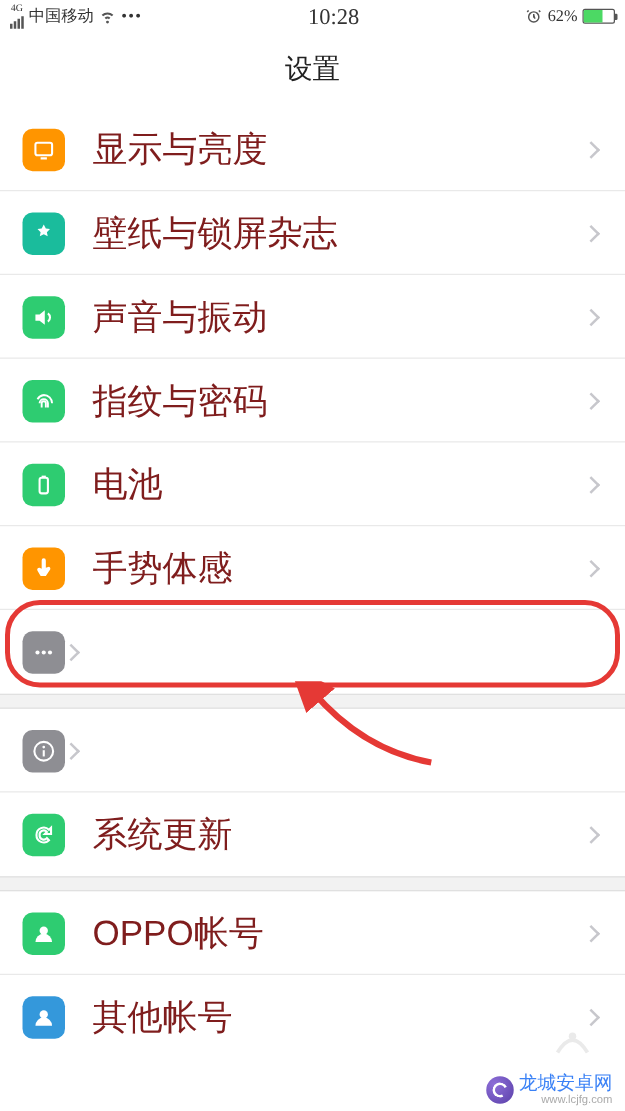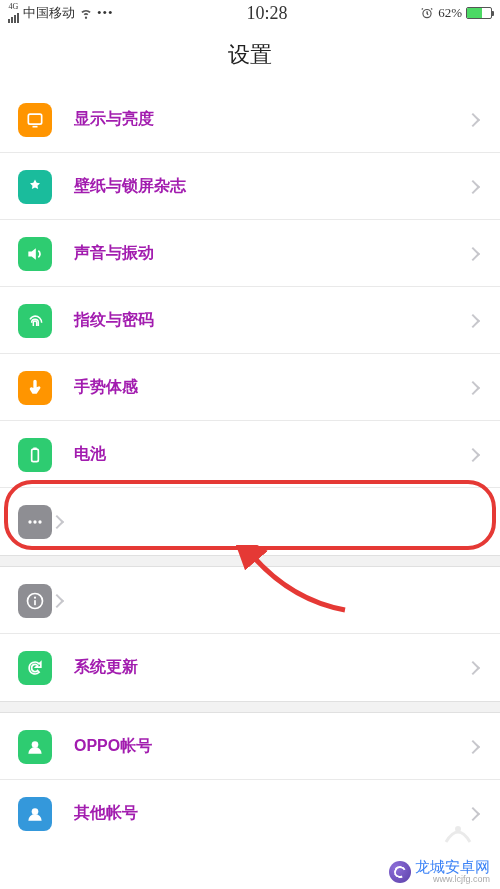--- a/index.html
+++ b/index.html
@@ -65,24 +65,23 @@
     background: #e9e9e9;
   }
   .item.no-bottom::after { display: none; }
   .icon-box {
     width: 34px; height: 34px; border-radius: 8px;
     display: flex; align-items: center; justify-content: center;
     flex-shrink: 0;
   }
   .item-label {
     flex: 1;
-    font-size: 16px;
-    color: #a21caf;
+    font-size: 28px;
+    color: #7f1d1d;
     margin-left: 22px;
-    font-weight: bold;
   }
   .chevron {
     width: 10px; height: 10px;
     border-top: 2px solid #c7c7cc;
     border-right: 2px solid #c7c7cc;
     transform: rotate(45deg);
     margin-right: 6px;
   }
 
   .section-gap {
@@ -210,37 +209,37 @@
     <div class="icon-box" style="background:#2ecc71">
       <svg width="20" height="20" viewBox="0 0 24 24">
           <path fill="none" stroke="#fff" stroke-width="1.8" d="M8 14a4 4 0 018 0v4M12 6a8 8 0 018 8M6 10a8 8 0 016-4M10 18v-4a2 2 0 014 0v4"></path>
         </svg>
     </div>
     <span class="item-label">指纹与密码</span>
     <div class="chevron"></div>
   </div>
 
   <div class="item">
-    <div class="icon-box" style="background:#ff9500">
-      <svg width="20" height="20" viewBox="0 0 24 24">
-          <path fill="#fff" d="M10 4a2 2 0 014 0v7l3-1a2 2 0 011 3l-4 6H9l-3-5a2 2 0 012-3l2 1z"></path>
-        </svg>
-    </div>
-    <span class="item-label">手势体感</span>
-    <div class="chevron"></div>
-  </div>
-
-  <div class="item">
     <div class="icon-box" style="background:#2ecc71">
       <svg width="20" height="20" viewBox="0 0 24 24">
           <rect x="8" y="5" width="8" height="15" rx="2" fill="none" stroke="#fff" stroke-width="2"></rect>
           <rect x="10" y="3" width="4" height="2" fill="#fff"></rect>
         </svg>
     </div>
     <span class="item-label">电池</span>
+    <div class="chevron"></div>
+  </div>
+
+  <div class="item">
+    <div class="icon-box" style="background:#ff9500">
+      <svg width="20" height="20" viewBox="0 0 24 24">
+          <path fill="#fff" d="M10 4a2 2 0 014 0v7l3-1a2 2 0 011 3l-4 6H9l-3-5a2 2 0 012-3l2 1z"></path>
+        </svg>
+    </div>
+    <span class="item-label">手势体感</span>
     <div class="chevron"></div>
   </div>
 
   <div class="item no-bottom">
     <div class="icon-box" style="background:#8e8e93">
       <svg width="20" height="20" viewBox="0 0 24 24">
           <circle cx="6" cy="12" r="2" fill="#fff"></circle>
           <circle cx="12" cy="12" r="2" fill="#fff"></circle>
           <circle cx="18" cy="12" r="2" fill="#fff"></circle>
         </svg>

